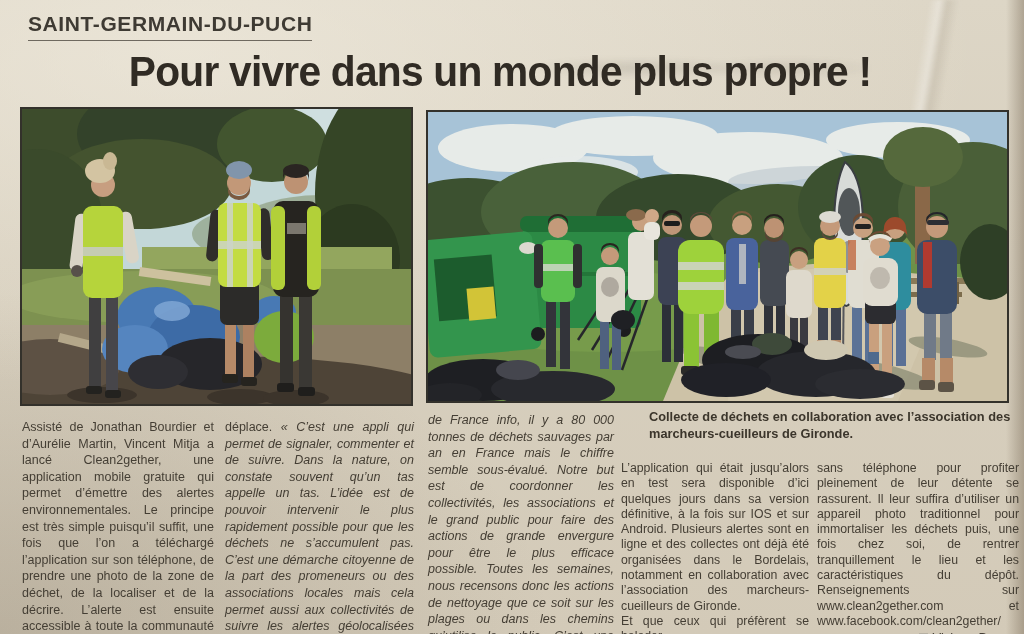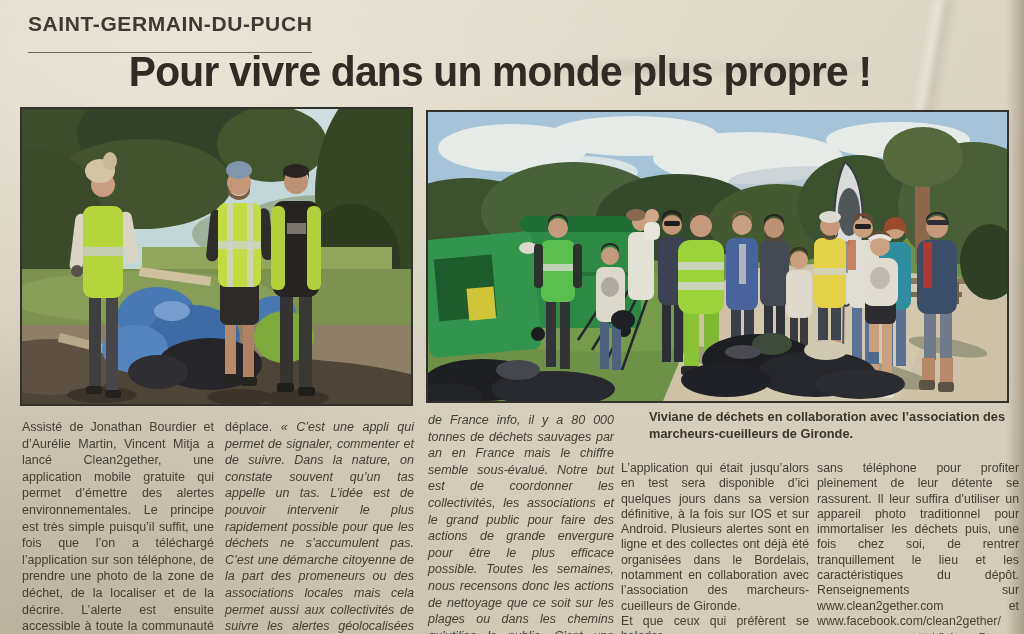--- a/index.html
+++ b/index.html
@@ -19,21 +19,21 @@
     background:linear-gradient(100deg, rgba(255,255,255,0) 35%, rgba(255,255,255,.30) 48%, rgba(120,108,90,.14) 58%, rgba(120,108,90,0) 72%);
     filter:blur(1.5px); pointer-events:none;}
   .ghost-smudge{position:absolute; left:540px; top:55px; width:330px; height:26px;
     background:radial-gradient(50% 60% at 30% 50%, rgba(92,86,74,.16), rgba(92,86,74,0) 70%),
                radial-gradient(40% 60% at 75% 50%, rgba(92,86,74,.13), rgba(92,86,74,0) 70%);
     filter:blur(2px); pointer-events:none;}
   
   .kicker{
     position:absolute; left:28px; top:12px;
     font-size:21px; font-weight:600; letter-spacing:.6px; color:#3e3a33;
-    border-bottom:1.8px solid rgba(70,64,56,.75); padding-bottom:16px;
+    border-bottom:1.8px solid rgba(70,64,56,.75); padding-bottom:4px;
   }
   .headline{
     position:absolute; left:0; top:48px; width:1000px; margin:0;
     text-align:center; font-size:42px; font-weight:bold; color:#302b24;
     letter-spacing:-.8px; transform:scaleX(.97);
   }
   
   .photo{position:absolute; border:2px solid #33312b; background:#8a8061; overflow:hidden;}
   .photo-left{left:20px; top:107px; width:389px; height:295px;}
   .photo-right{left:426px; top:110px; width:579px; height:289px;}
@@ -377,21 +377,21 @@
         <ellipse cx="388" cy="262" rx="60" ry="23" fill="#26272c"></ellipse>
         <ellipse cx="298" cy="268" rx="45" ry="17" fill="#202127"></ellipse>
         <ellipse cx="432" cy="272" rx="45" ry="15" fill="#2b2c31"></ellipse>
         <ellipse cx="344" cy="232" rx="20" ry="11" fill="#3e4a3a"></ellipse>
         <ellipse cx="398" cy="238" rx="22" ry="10" fill="#cfc8b2"></ellipse>
         <ellipse cx="315" cy="240" rx="18" ry="7" fill="#4a4b52"></ellipse>
       </g>
     </svg>
   </figure>
 
-  <div class="caption">Viviane de déchets en collaboration avec l’association des marcheurs-cueilleurs de Gironde.</div>
+  <div class="caption">Collecte de déchets en collaboration avec l’association des marcheurs-cueilleurs de Gironde.</div>
 
   <div class="col col-1">
     <p>Assisté de Jonathan Bourdier et d’Aurélie Martin, Vincent Mitja a lancé Clean2gether, une application mobile gratuite qui permet d’émettre des alertes environnementales. Le principe est très simple puisqu’il suffit, une fois que l’on a téléchargé l’application sur son téléphone, de prendre une photo de la zone de déchet, de la localiser et de la décrire. L’alerte est ensuite accessible à toute la communauté qui peut en assurer le suivi, soit parce que la zone a été nettoyée, soit parce qu’elle évolue en termes de taille ou qu’elle se</p>
   </div>
 
   <div class="col col-2">
     <p><span>déplace. </span><span class="quote">« C’est une appli qui permet de signaler, commenter et de suivre. Dans la nature, on constate souvent qu’un tas appelle un tas. L’idée est de pouvoir intervenir le plus rapidement possible pour que les déchets ne s’accumulent pas. C’est une démarche citoyenne de la part des promeneurs ou des associations locales mais cela permet aussi aux collectivités de suivre les alertes géolocalisées sur leur territoire pour agir directement ou pour organiser des actions collectives de collectes de déchets. Selon les chiffres</span></p>
   </div>
 
   <div class="col col-3">

